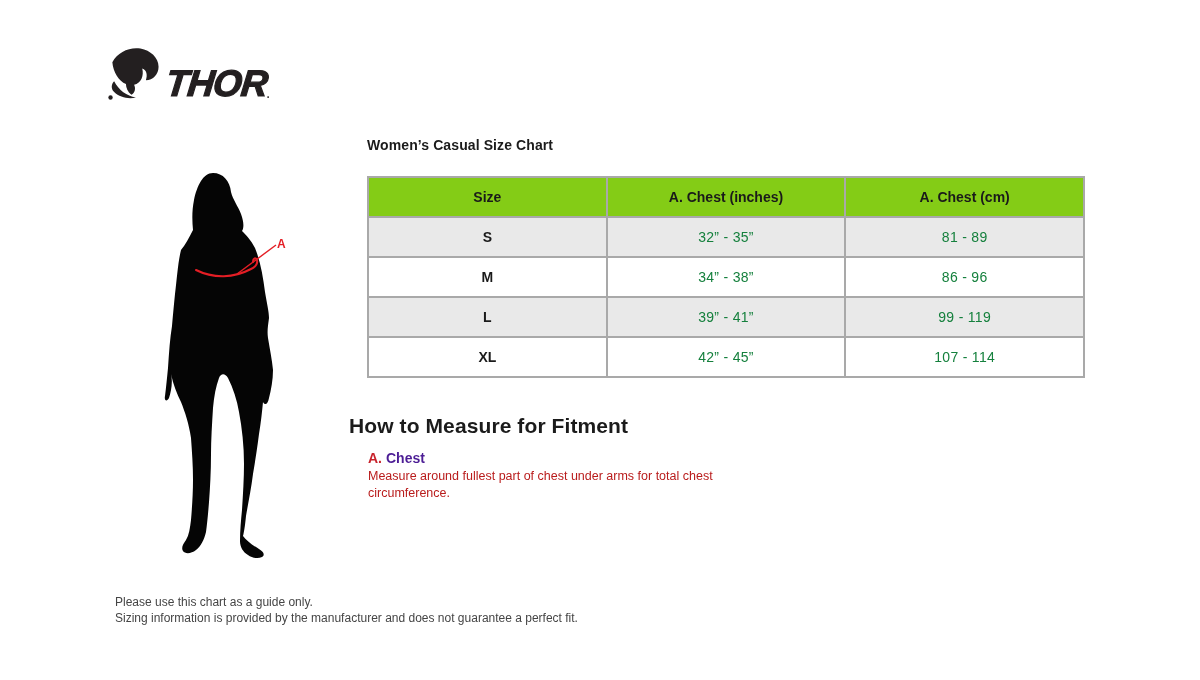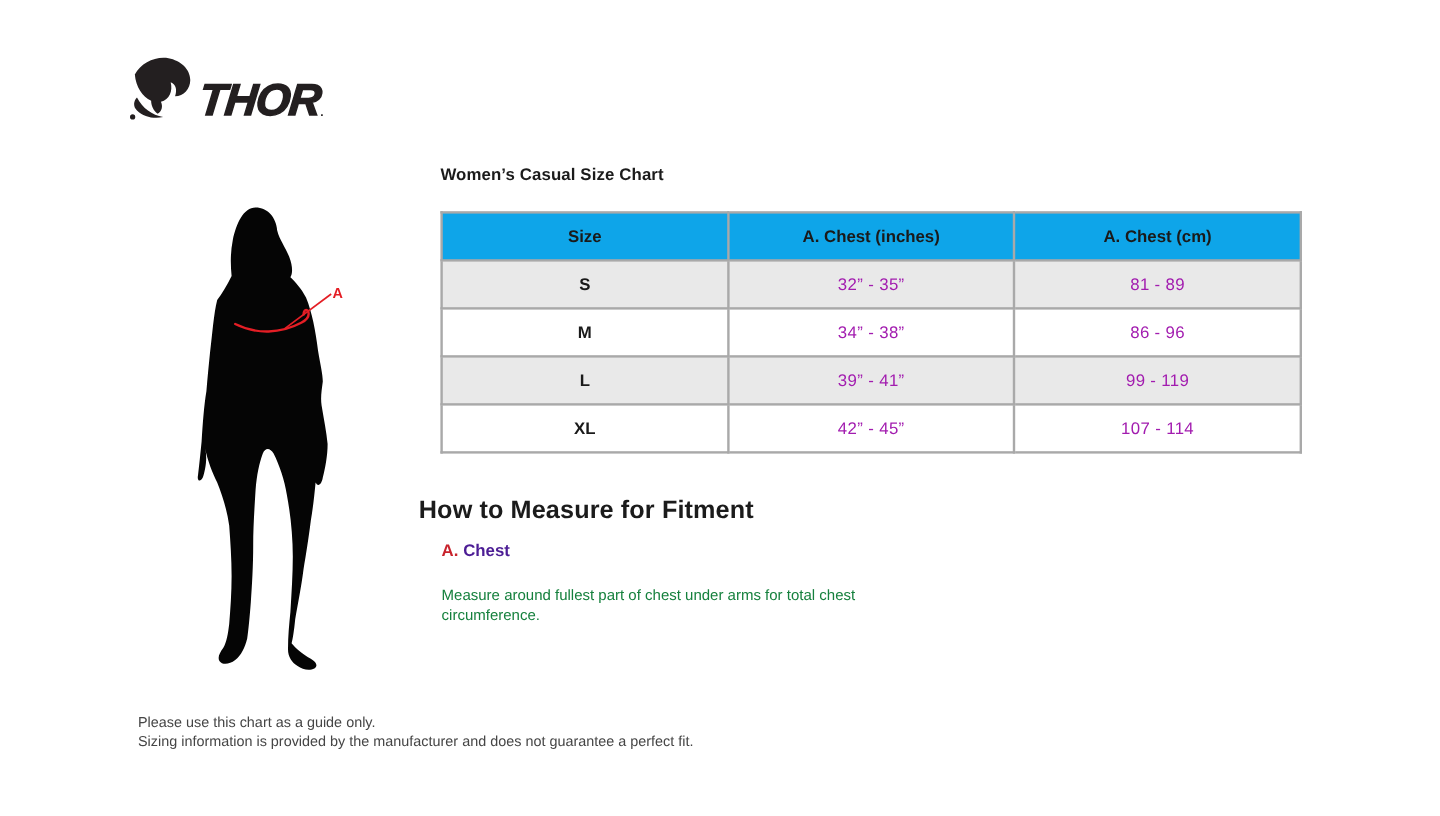--- a/index.html
+++ b/index.html
@@ -32,35 +32,35 @@
     font-size:14px;font-weight:bold;color:#1b1b1b;letter-spacing:.1px;
   }
   .size-table{
     position:absolute;left:367px;top:176px;width:718px;
     border-collapse:collapse;table-layout:fixed;
   }
   .size-table th,.size-table td{
     border:2px solid #a9a9a9;height:38px;text-align:center;
     vertical-align:middle;padding:0;font-size:14px;
   }
-  .size-table th{background:#0ea5e9;color:#1a1a1a;font-weight:bold;}
+  .size-table th{background:#84cc16;color:#1a1a1a;font-weight:bold;}
   .size-table tr.stripe td{background:#e9e9e9;}
   .size-table td.size-col{font-weight:bold;color:#1a1a1a;}
-  .size-table td.val-col{color:#a21caf;letter-spacing:.3px;}
+  .size-table td.val-col{color:#15803d;letter-spacing:.3px;}
   
   .howto-title{
     position:absolute;left:349px;top:414px;
     font-size:21px;font-weight:bold;color:#1b1b1b;letter-spacing:.1px;
   }
   .measure-item{position:absolute;left:368px;top:450px;font-size:14px;font-weight:bold;}
   .measure-letter{color:#c8232c;margin-right:4px;}
   .measure-name{color:#4c1d95;}
   .measure-desc{
-    position:absolute;left:368px;top:488px;width:400px;
-    font-size:12.5px;color:#15803d;line-height:1.38;
+    position:absolute;left:368px;top:468px;width:400px;
+    font-size:12.5px;color:#b91c1c;line-height:1.38;
   }
   
   .footer-note{
     position:absolute;left:115px;top:594px;
     font-size:12px;color:#454545;line-height:16px;
   }
 </style>
 </head>
 <body>
 

